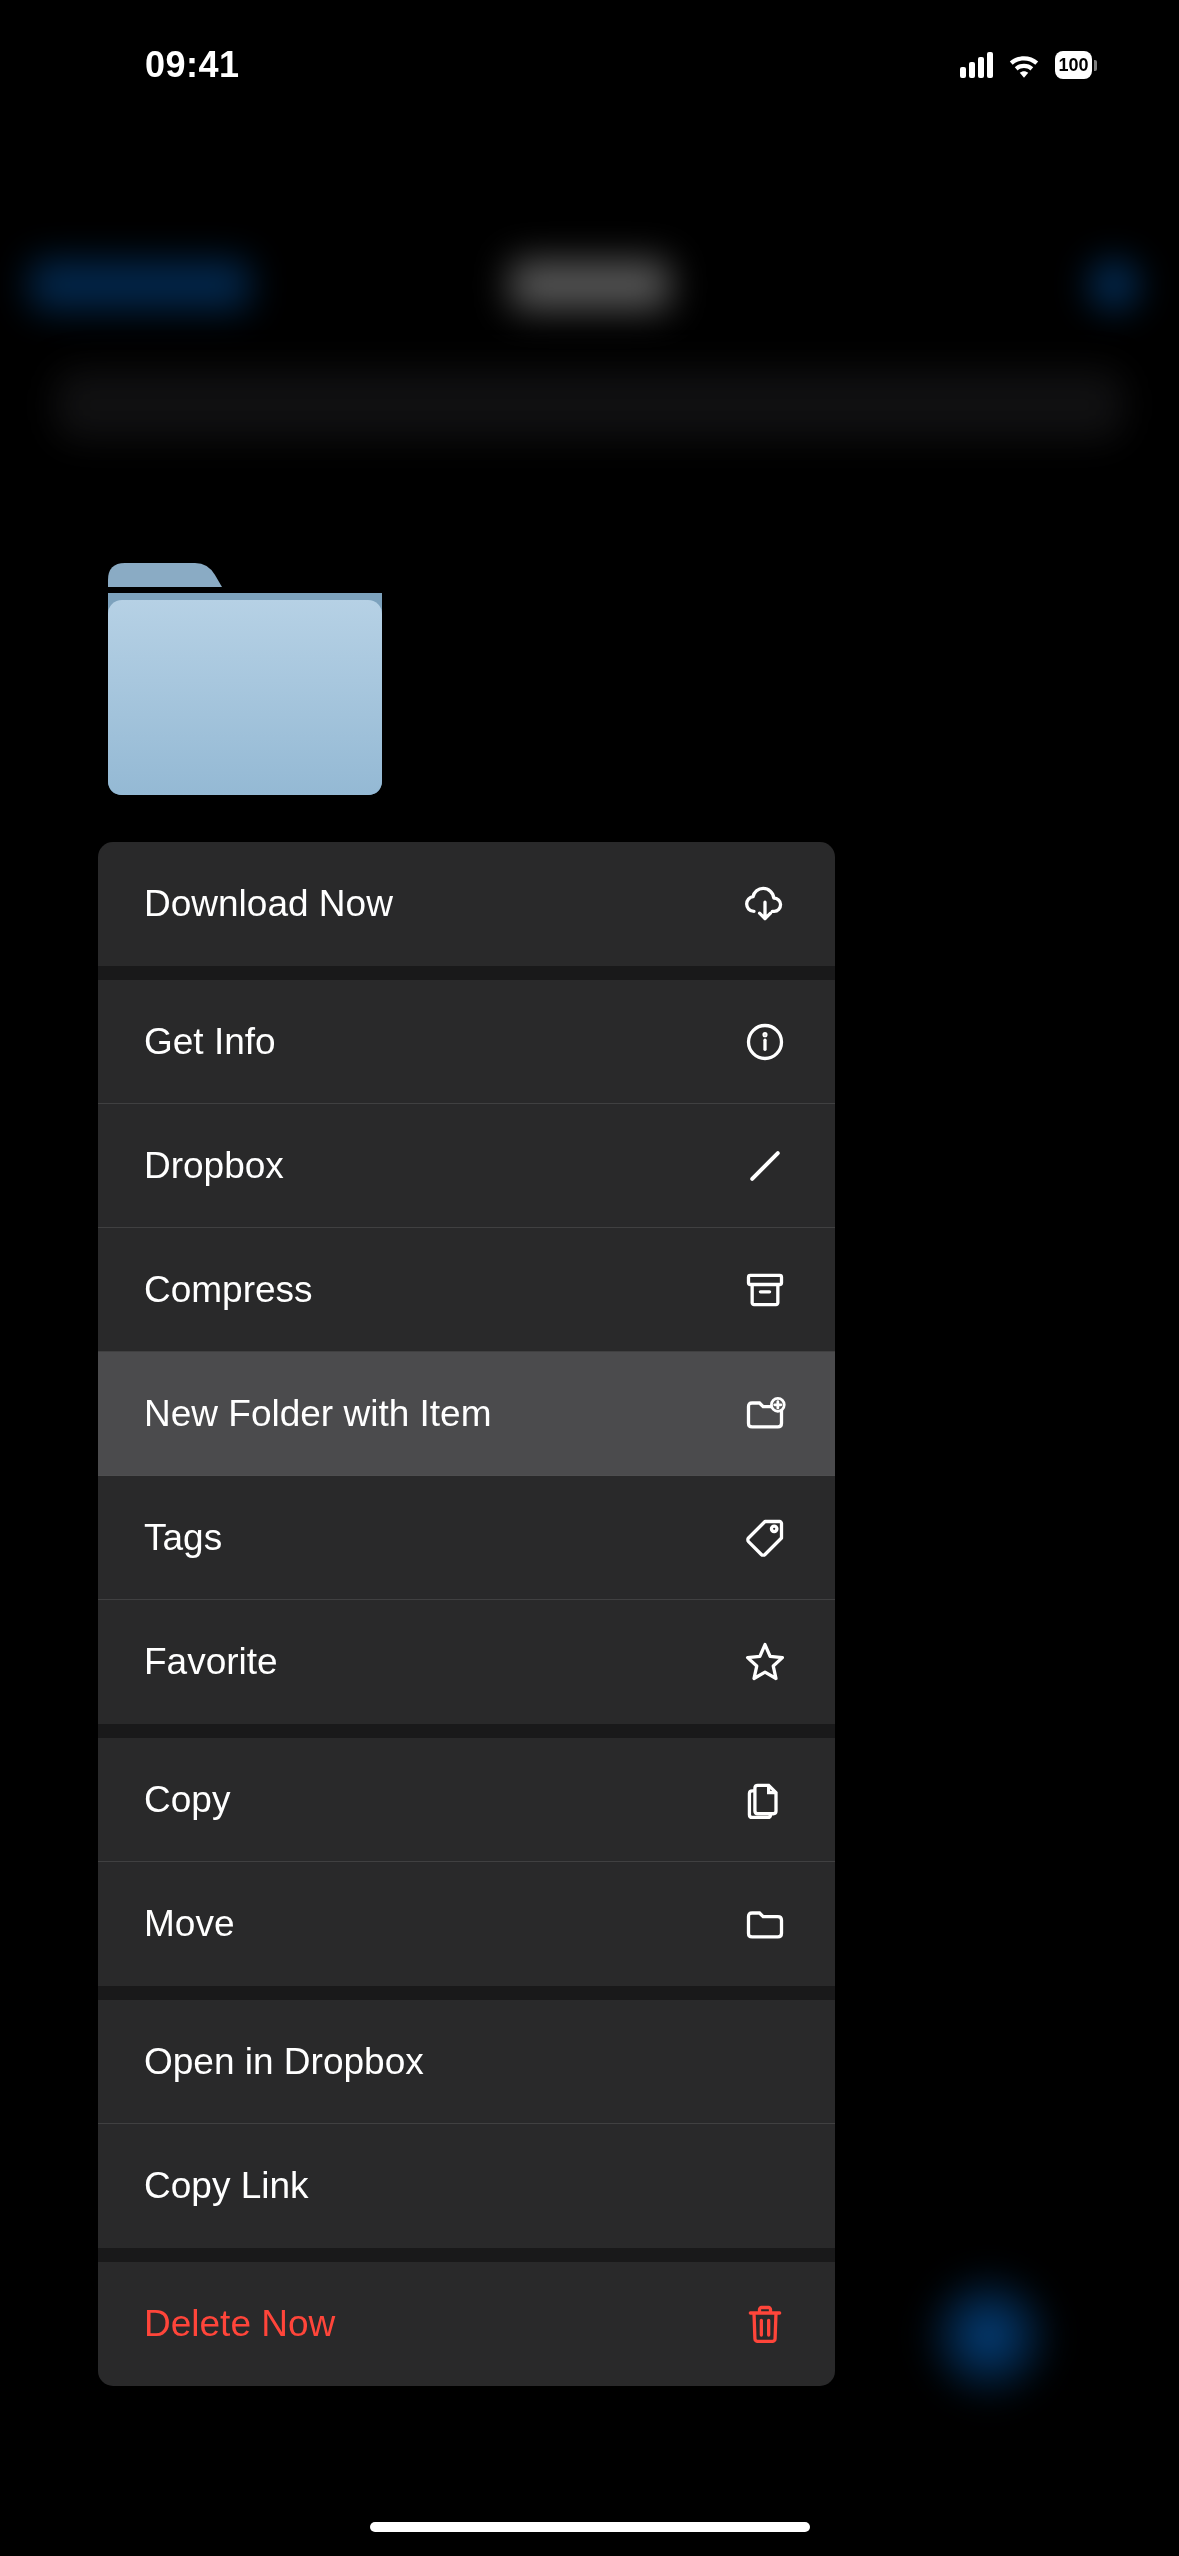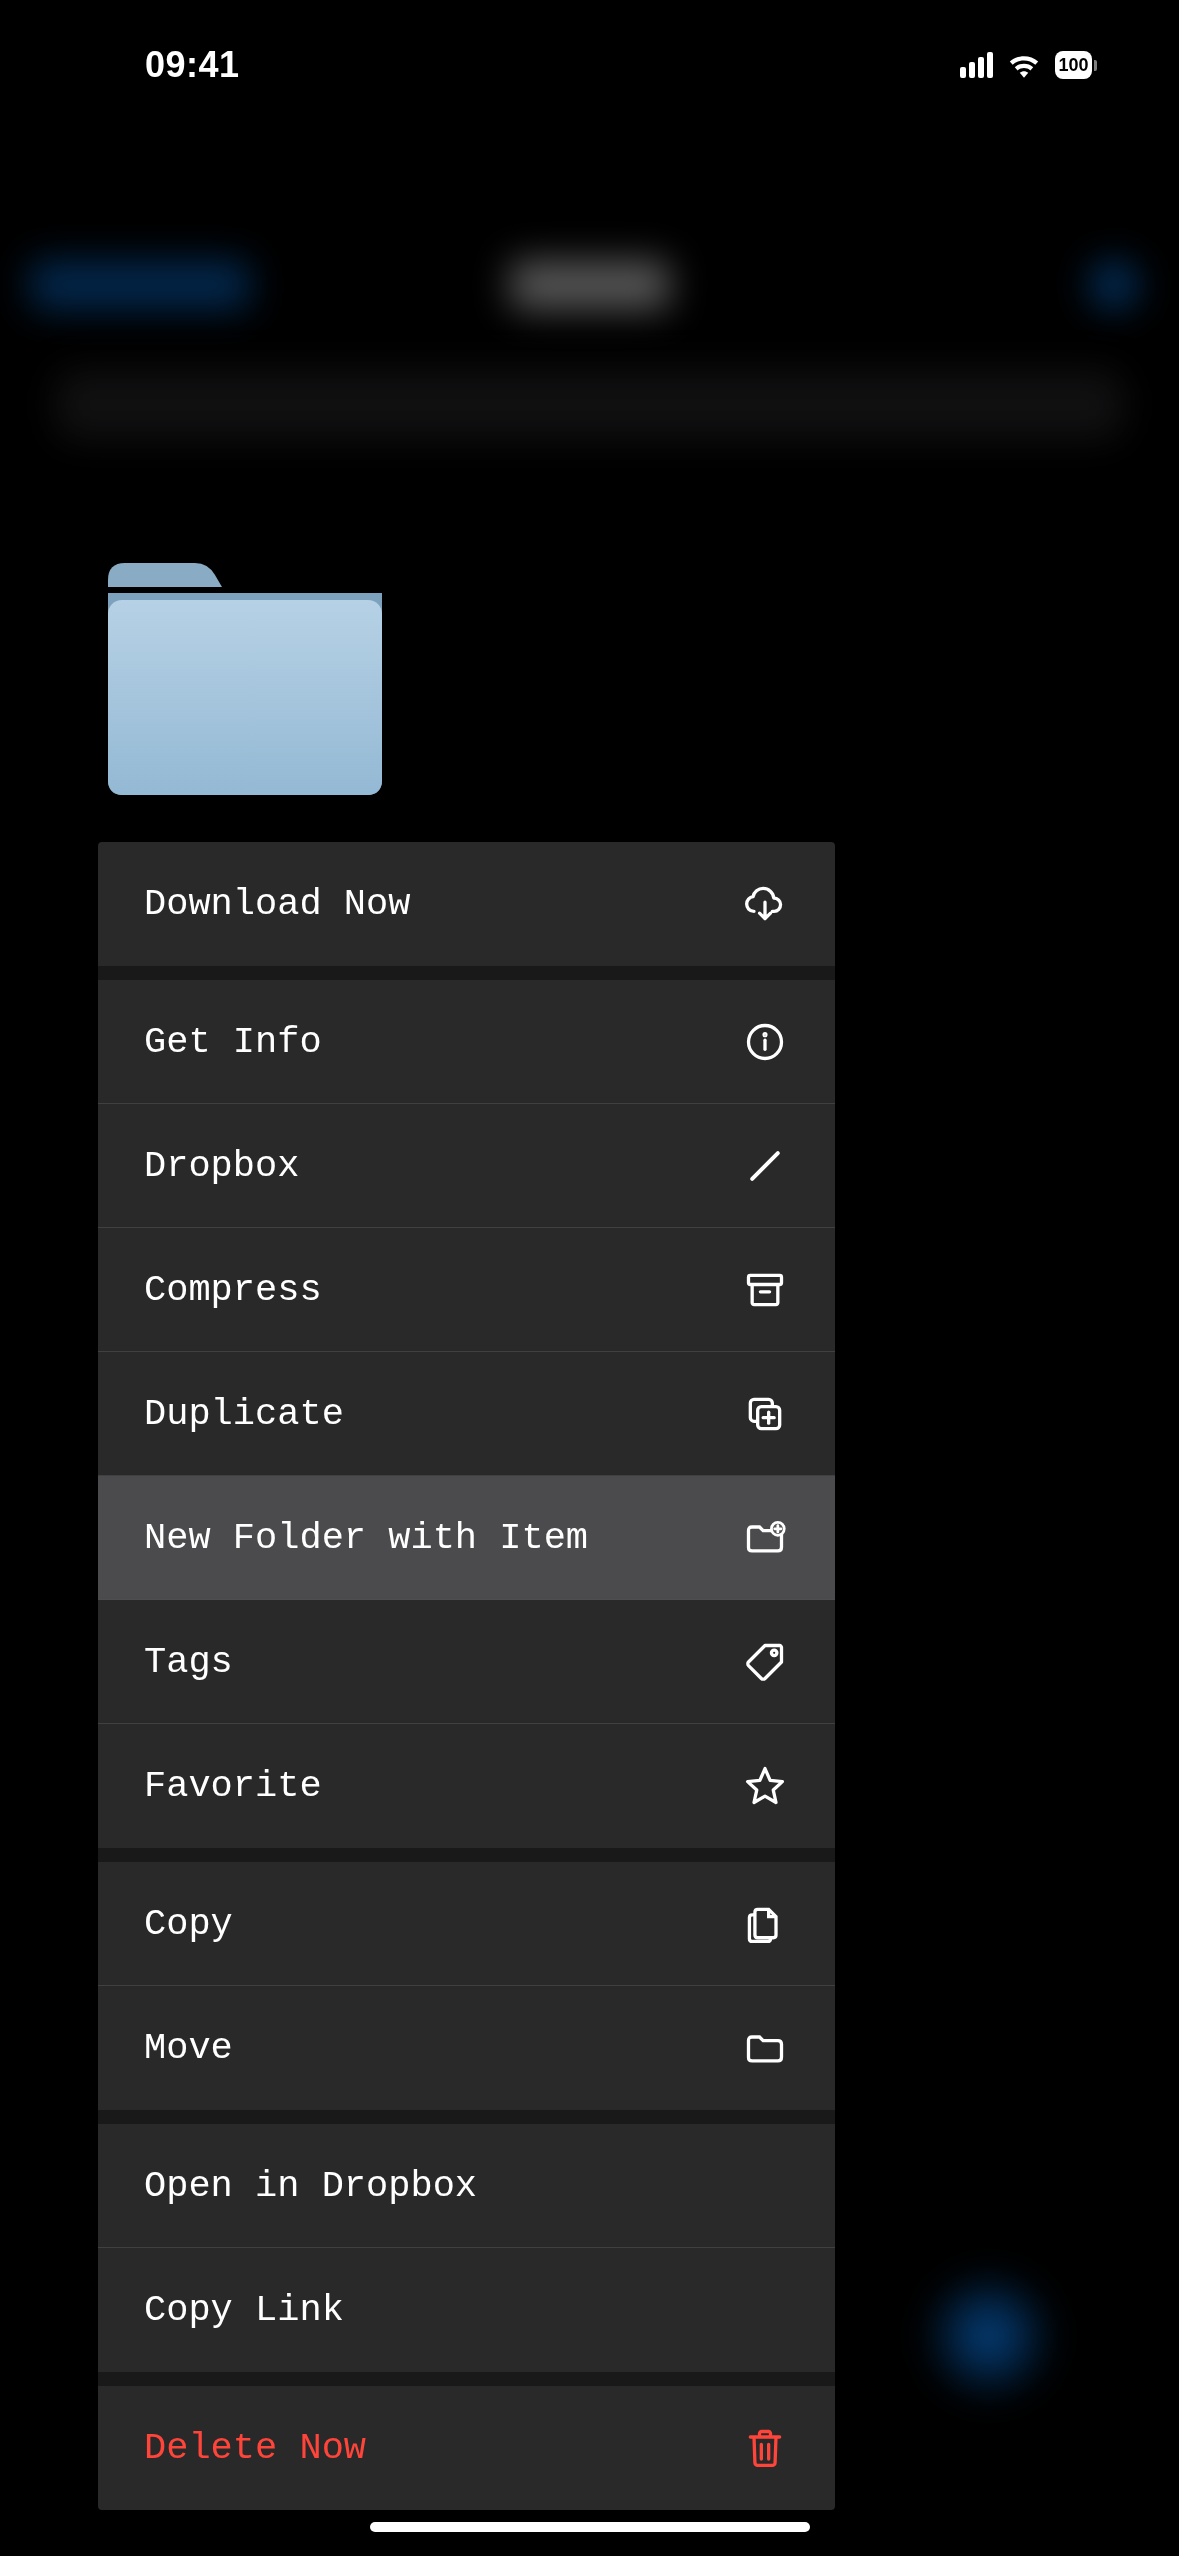--- a/index.html
+++ b/index.html
@@ -186,24 +186,23 @@
       height: 100%;
     }
     
     
     .context-menu {
       position: absolute;
       top: 842px;
       left: 98px;
       width: 737px;
       background: rgba(44, 44, 46, 0.92);
-      border-radius: 4px;
+      border-radius: 15px;
       overflow: hidden;
       backdrop-filter: blur(30px);
-      font-family: Liberation Mono, monospace;
     }
     
     .menu-group {
       background: rgba(44, 44, 46, 0.0);
     }
     
     .menu-item {
       display: flex;
       align-items: center;
       justify-content: space-between;
@@ -353,31 +352,20 @@
     <div class="menu-item">
       <span>Compress</span>
       <span class="menu-icon">
         <svg viewBox="0 0 24 24">
             <rect x="3" y="4" width="18" height="5" rx="1"></rect>
             <path d="M5 9 L5 19 C5 19.5 5.5 20 6 20 L18 20 C18.5 20 19 19.5 19 19 L19 9"></path>
             <line x1="9.5" y1="13" x2="14.5" y2="13" stroke-linecap="round"></line>
           </svg>
       </span>
     </div>
-    <div class="menu-item">
-      <span>Duplicate</span>
-      <span class="menu-icon">
-        <svg viewBox="0 0 24 24">
-            <rect x="8" y="8" width="12" height="12" rx="2"></rect>
-            <path d="M16 8 L16 6 C16 5 15 4 14 4 L6 4 C5 4 4 5 4 6 L4 14 C4 15 5 16 6 16 L8 16"></path>
-            <line x1="14" y1="11" x2="14" y2="17" stroke-linecap="round"></line>
-            <line x1="11" y1="14" x2="17" y2="14" stroke-linecap="round"></line>
-          </svg>
-      </span>
-    </div>
     <div class="menu-item highlighted">
       <span>New Folder with Item</span>
       <span class="menu-icon">
         <svg viewBox="0 0 24 24">
             <path d="M3 8 C3 6.5 3.5 6 5 6 L9 6 L11 8 L19 8 C20 8 21 8.5 21 10 L21 17 C21 18.5 20 19 19 19 L5 19 C3.5 19 3 18.5 3 17 Z"></path>
             <circle cx="19" cy="7" r="3.5" fill="#555" stroke-width="1.5"></circle>
             <line x1="19" y1="5.3" x2="19" y2="8.7" stroke-linecap="round" stroke-width="1.5"></line>
             <line x1="17.3" y1="7" x2="20.7" y2="7" stroke-linecap="round" stroke-width="1.5"></line>
           </svg>
       </span>

